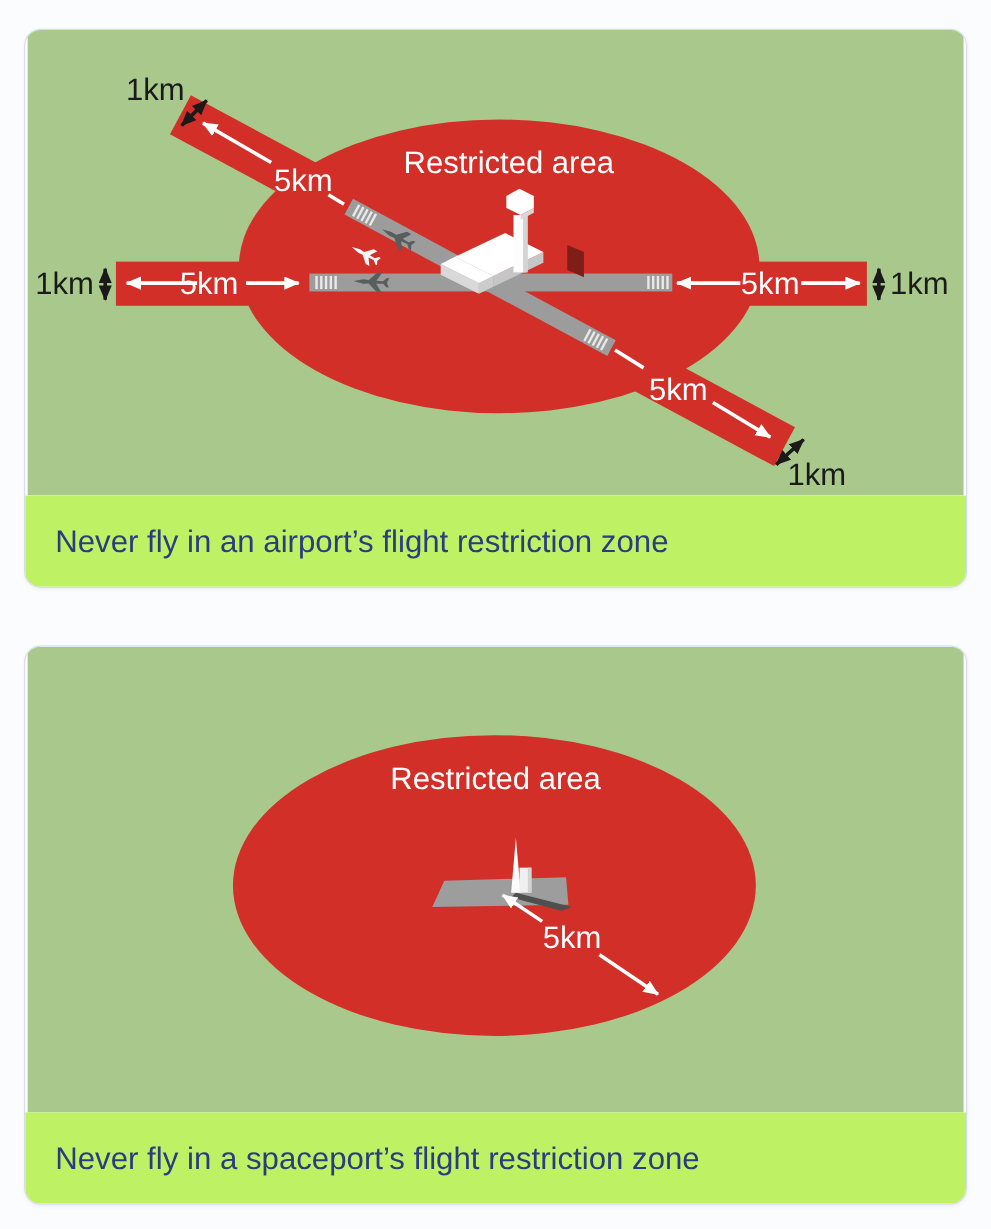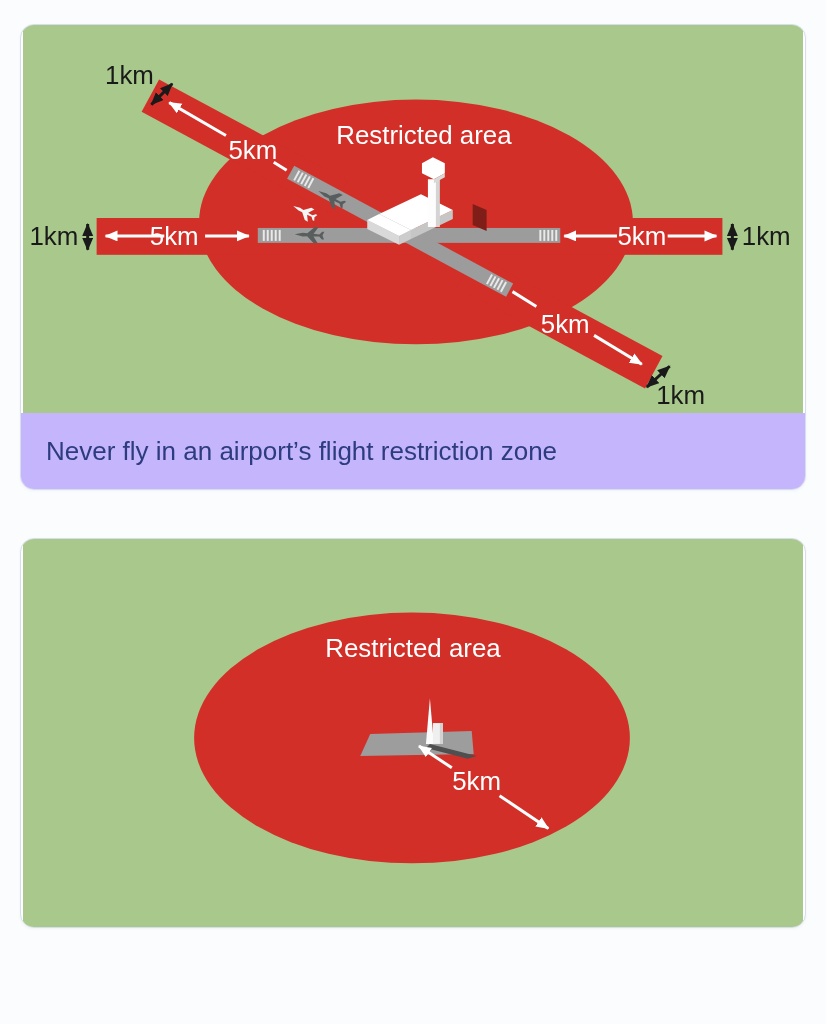--- a/index.html
+++ b/index.html
@@ -17,21 +17,21 @@
     overflow:hidden;
     box-shadow:0 1px 3px rgba(30,50,90,0.05);
   }
   .card + .card{margin-top:48px;}
   .diagram{display:block;width:784px;height:388px;}
   .caption{
     padding:23px 25px;
     font-size:26px;
     line-height:30px;
     color:#2d3c7e;
-    background:#c4b5fd;
+    background:#bef264;
   }
   svg text{font-family:"Liberation Sans",sans-serif;}
   .lbl-w{fill:#ffffff;font-size:26px;}
   .lbl-b{fill:#1a1a1a;font-size:26px;}
   .zone-title{fill:#ffffff;font-size:26px;}
   .warrow{stroke:#ffffff;stroke-width:3;fill:none;}
   .barrow{stroke:#1a1a1a;stroke-width:3;fill:none;}
 </style>
 </head>
 <body>
@@ -170,15 +170,16 @@
         </g>
       </g>
 
       <g>
         <line class="warrow" x1="431" y1="230" x2="398" y2="208" marker-end="url(#mw)"></line>
         <text x="456" y="252" text-anchor="middle" class="lbl-w">5km</text>
         <line class="warrow" x1="479" y1="258" x2="528" y2="291" marker-end="url(#mw)"></line>
       </g>
     </svg>
 
+    <div class="caption">Never fly in a spaceport’s flight restriction zone</div>
   </section>
 
 </div>
 
 </body></html>

